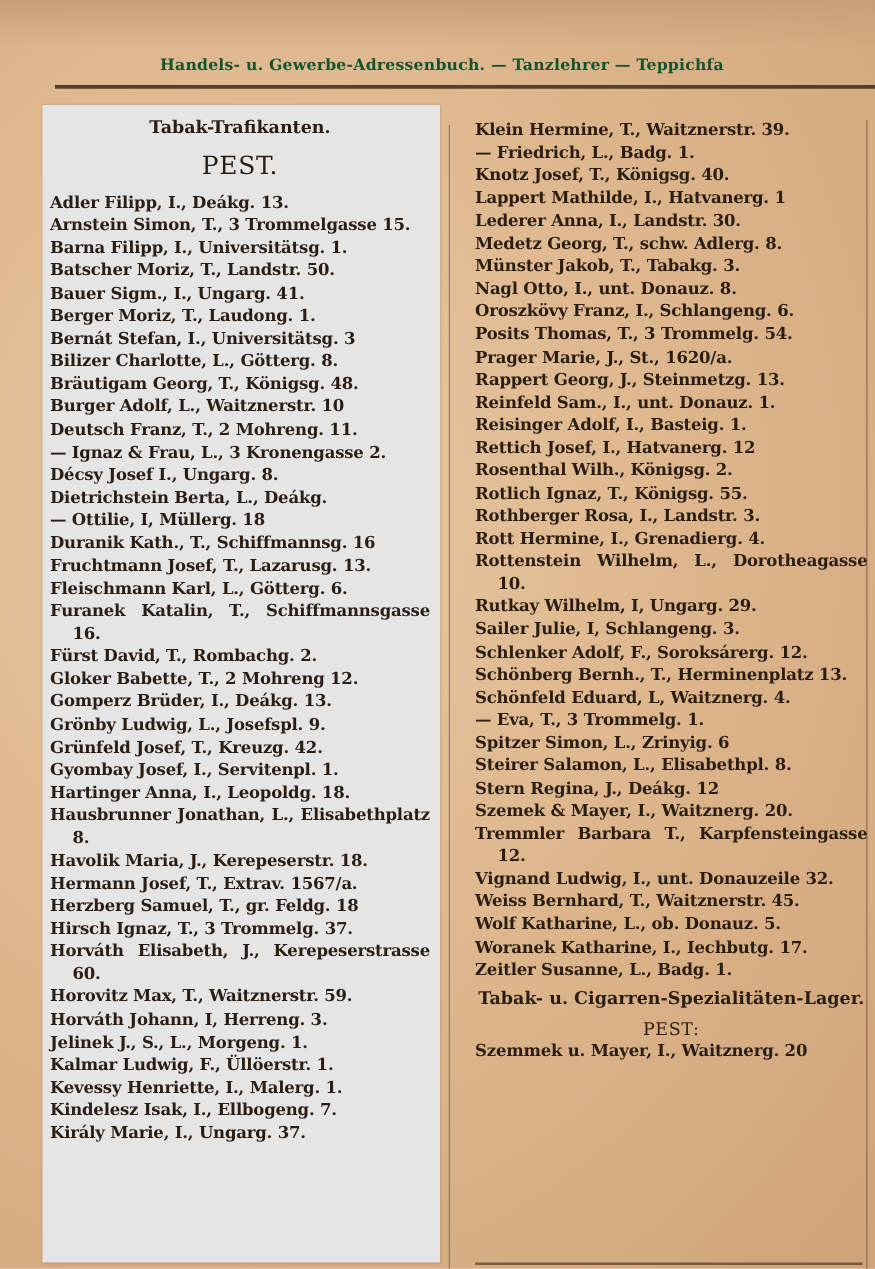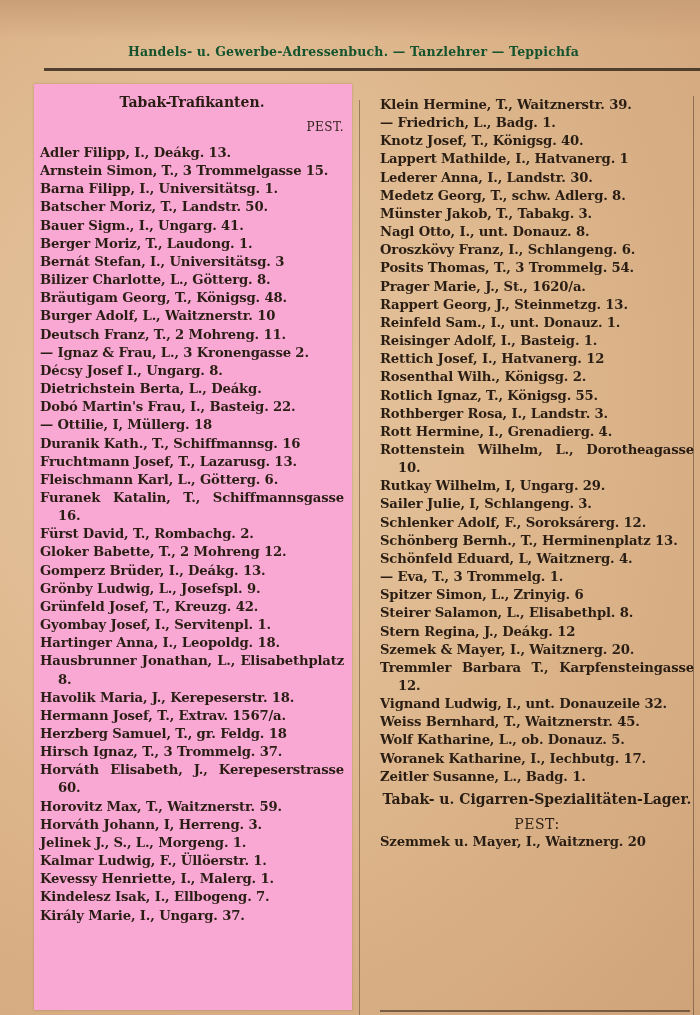--- a/index.html
+++ b/index.html
@@ -17,41 +17,41 @@
     position: absolute; left: 128px; top: 44px; white-space: nowrap;
     font-family: "DejaVu Serif", serif; font-weight: bold; font-size: 12.5px;
     letter-spacing: 0.2px; color: #14532d;
   }
   .head-rule {
     position: absolute; left: 44px; top: 68px; width: 656px; height: 3px;
     background: #3a2a1d; opacity: 0.85;
   }
   .col-left {
     position: absolute; left: 34px; top: 84px; width: 318px; height: 926px;
-    background: #f9a8d4;
+    background: #e5e5e5;
     box-shadow: 0 0 2px rgba(80,50,20,0.3);
   }
   .col-divider {
     position: absolute; left: 359px; top: 100px; width: 1px; height: 915px;
     background: #6b5240; opacity: 0.6;
   }
   .col-right {
     position: absolute; left: 374px; top: 96px; width: 326px; height: 915px;
   }
   .right-edge {
     position: absolute; left: 693px; top: 96px; width: 1px; height: 920px;
     background: #4a3628; opacity: 0.5;
   }
   .inner { padding: 0 6px 0 6px; }
   .col-left .inner { padding-left: 6px; padding-right: 8px; }
   .section-title {
     text-align: center; font-weight: bold; font-size: 14px; margin: 10px 0 0 0;
   }
   .section-sub {
-    text-align: right; font-size: 12px; margin: 10px 0 10px 0; letter-spacing: 0.5px;
+    text-align: center; font-size: 20px; margin: 10px 0 10px 0; letter-spacing: 0.5px;
   }
   .entry {
     font-size: 13.2px; line-height: 18.15px; font-weight: bold;
     text-align: justify; text-align-last: left;
     padding-left: 18px; text-indent: -18px;
     font-family: "DejaVu Serif", serif;
     letter-spacing: -0.15px;
     white-space: normal;
   }
   .right-title {
@@ -84,21 +84,20 @@
         <div class="entry">Bauer Sigm., I., Ungarg. 41.</div>
         <div class="entry">Berger Moriz, T., Laudong. 1.</div>
         <div class="entry">Bernát Stefan, I., Universitätsg. 3</div>
         <div class="entry">Bilizer Charlotte, L., Götterg. 8.</div>
         <div class="entry">Bräutigam Georg, T., Königsg. 48.</div>
         <div class="entry">Burger Adolf, L., Waitznerstr. 10</div>
         <div class="entry">Deutsch Franz, T., 2 Mohreng. 11.</div>
         <div class="entry">— Ignaz &amp; Frau, L., 3 Kronen­gasse 2.</div>
         <div class="entry">Décsy Josef I., Ungarg. 8.</div>
         <div class="entry">Dietrichstein Berta, L., Deákg.</div>
-        <div class="entry">Dobó Martin's Frau, I., Basteig. 22.</div>
         <div class="entry">— Ottilie, I, Müllerg. 18</div>
         <div class="entry">Duranik Kath., T., Schiffmannsg. 16</div>
         <div class="entry">Fruchtmann Josef, T., Lazarusg. 13.</div>
         <div class="entry">Fleischmann Karl, L., Götterg. 6.</div>
         <div class="entry">Furanek Katalin, T., Schiffmanns­gasse 16.</div>
         <div class="entry">Fürst David, T., Rombachg. 2.</div>
         <div class="entry">Gloker Babette, T., 2 Mohreng 12.</div>
         <div class="entry">Gomperz Brüder, I., Deákg. 13.</div>
         <div class="entry">Grönby Ludwig, L., Josefspl. 9.</div>
         <div class="entry">Grünfeld Josef, T., Kreuzg. 42.</div>

